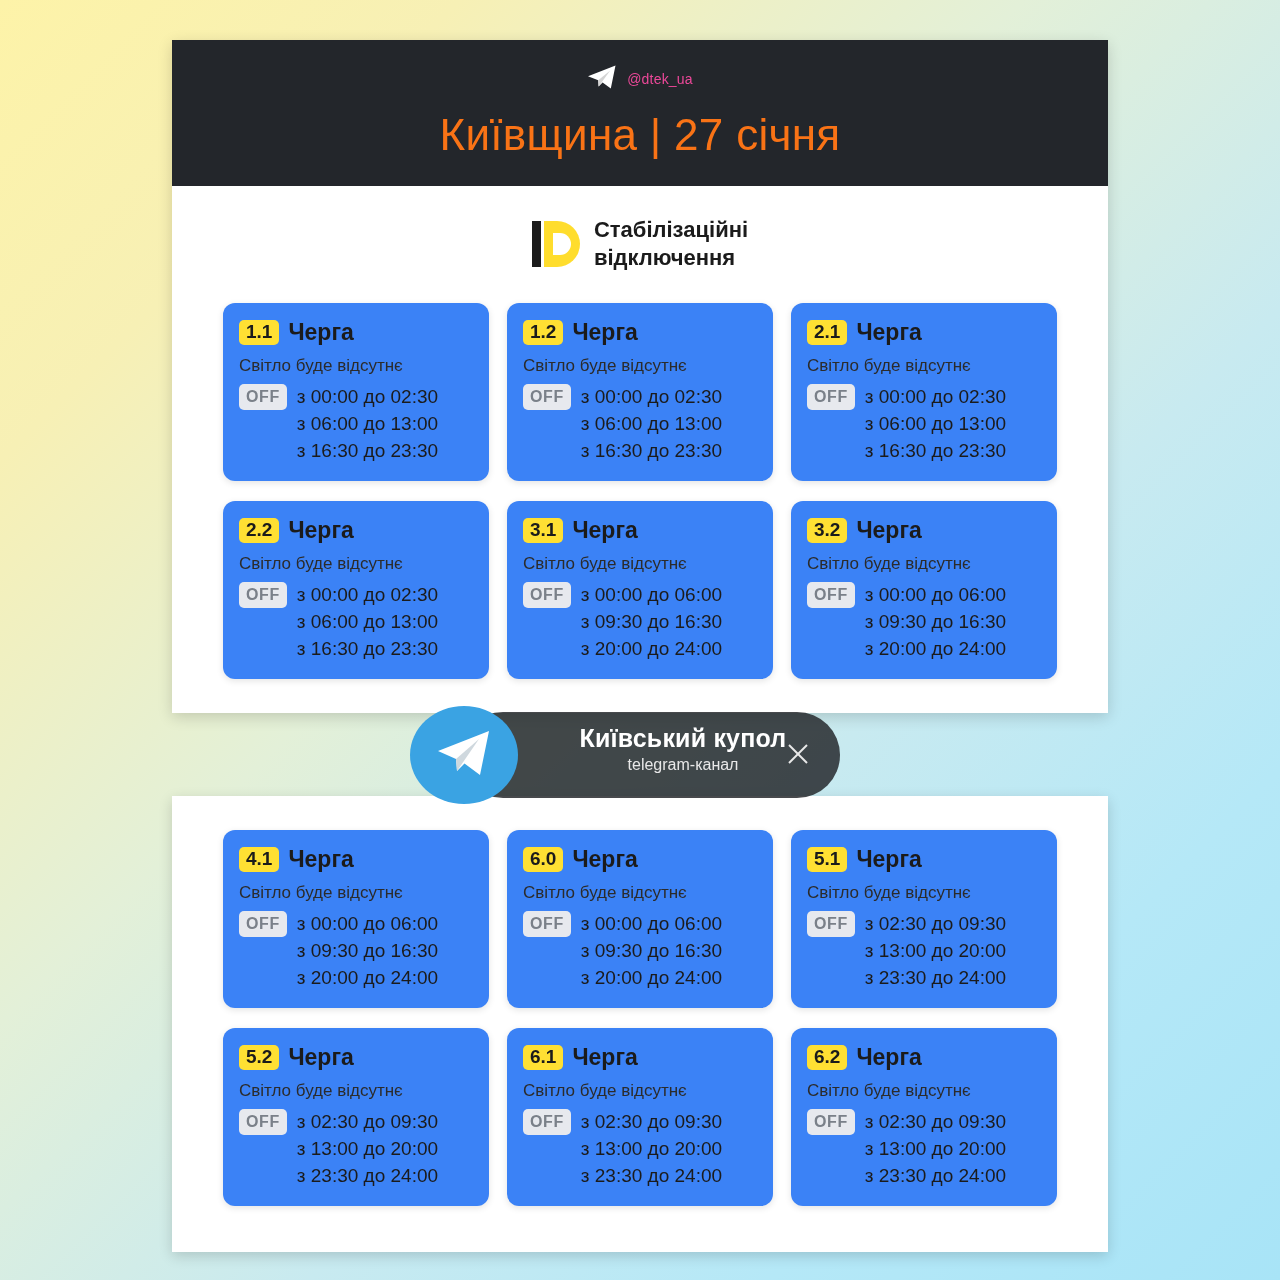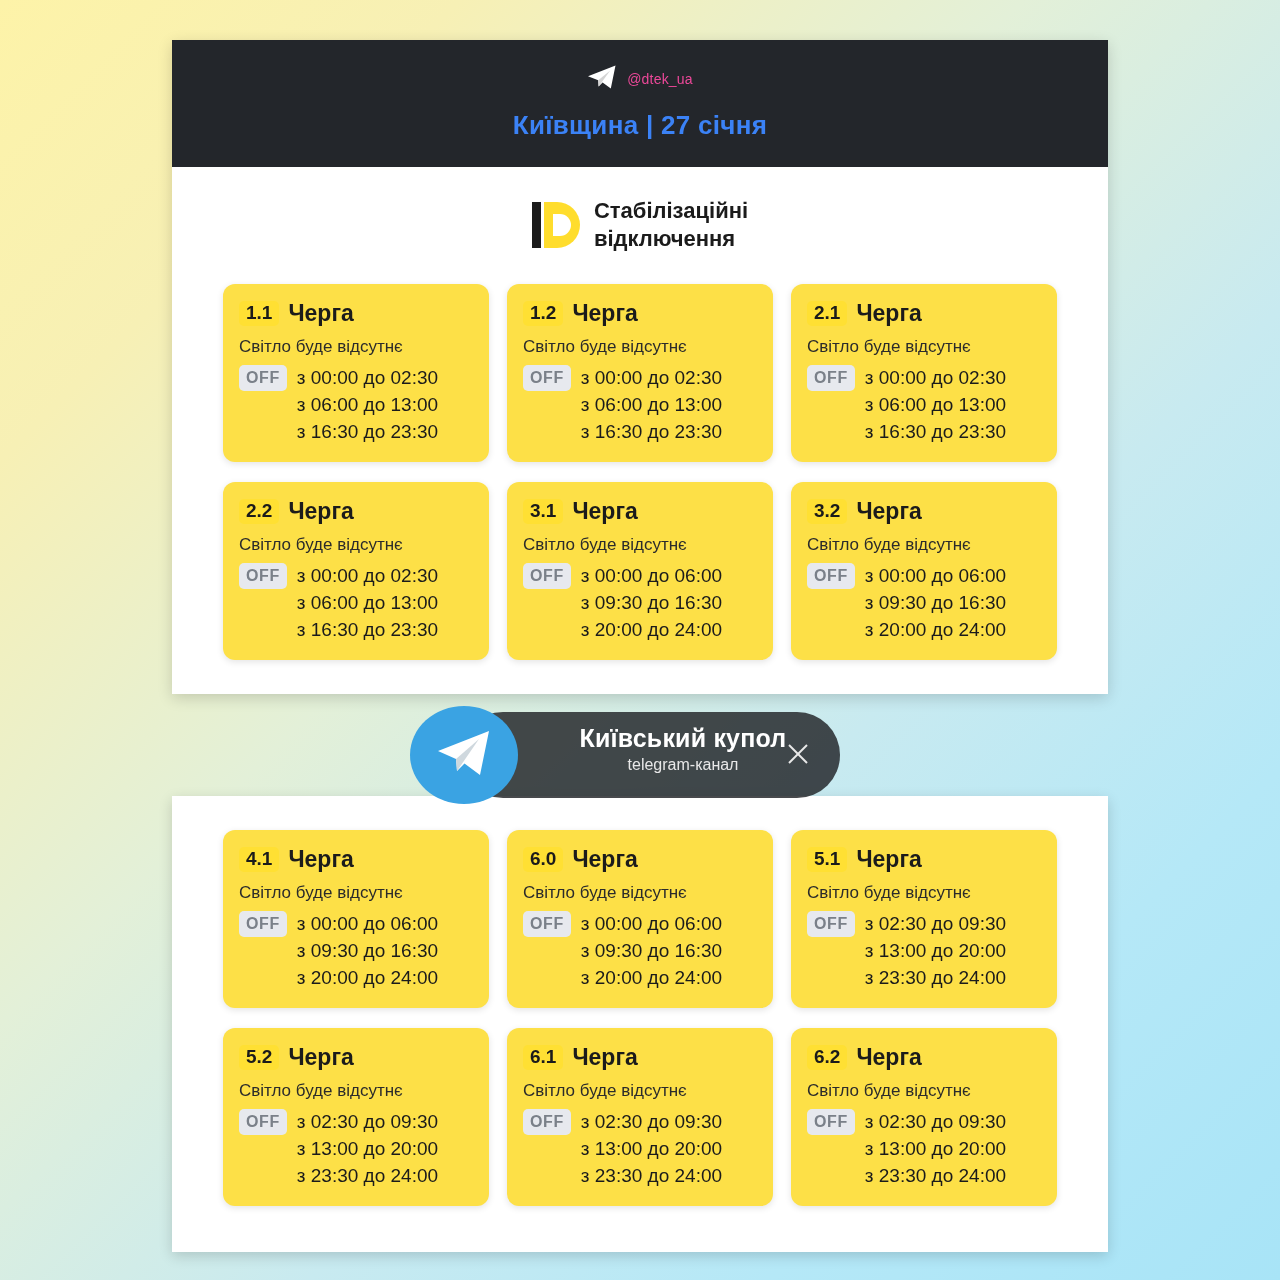--- a/index.html
+++ b/index.html
@@ -37,23 +37,23 @@
     margin-bottom: 16px;
   }
   .tg-glyph { display: block; }
   .handle {
     color: #ec4899;
     font-size: 14px;
     letter-spacing: 0.2px;
     text-align: right;
   }
   .header-title {
-    color: #3b82f6;
-    font-size: 26px;
-    font-weight: bold;
+    color: #f97316;
+    font-size: 44px;
+    font-weight: normal;
     letter-spacing: 0.3px;
   }
 
   .body-white {
     background: #ffffff;
     padding: 30px 0 34px 0;
   }
 
   .brand-row {
     display: flex;
@@ -96,21 +96,21 @@
 
   .grid {
     display: grid;
     grid-template-columns: repeat(3, 266px);
     justify-content: center;
     column-gap: 18px;
     row-gap: 20px;
   }
 
   .queue-card {
-    background: #fde047;
+    background: #3b82f6;
     border-radius: 12px;
     padding: 16px 16px 16px 16px;
     box-shadow: 0 2px 7px rgba(0,0,0,0.11);
     min-height: 150px;
   }
   .queue-head {
     display: flex;
     align-items: center;
     gap: 9px;
     margin-bottom: 10px;

